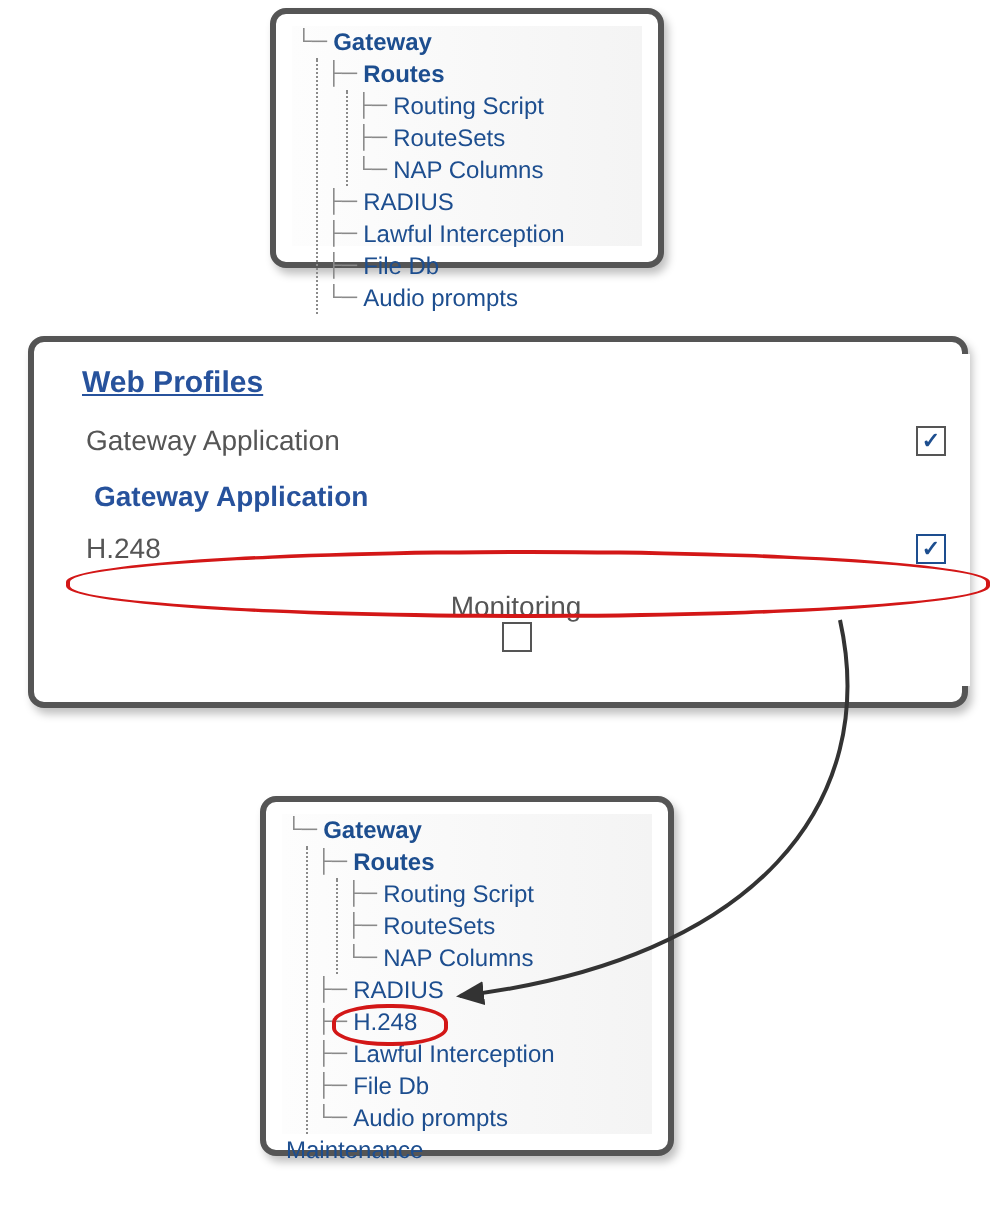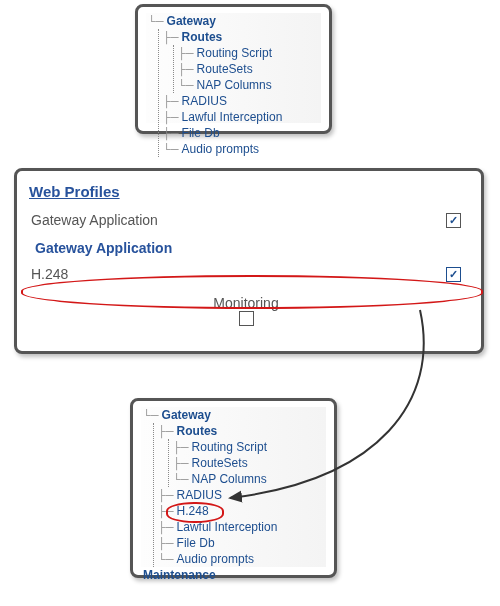--- a/index.html
+++ b/index.html
@@ -44,21 +44,21 @@
     align-items: center;
     gap: 3px;
     white-space: nowrap;
   }
   .dash {
     color: #8a8a8a;
     font-size: 11px;
   }
   .bold { font-weight: bold; text-align: right; }
   .blue { color: #1d4e8f; }
-  .maint { color: #1d4e8f; font-weight: bold; }
+  .maint { color: #1d4e8f; font-weight: normal; }
   .red-oval {
     position: absolute;
     border: 2px solid #d31717;
     border-radius: 50%/50%;
     pointer-events: none;
   }
   
   .wp-heading {
     color: #27529c;
     font-weight: bold;
@@ -150,21 +150,21 @@
         <div class="tree-row">
             <span class="dash">└─</span>
             <span>Audio prompts</span>
           </div>
       </div>
     </div>
   </div>
 </div>
 
 <div class="panel" style="left:14px; top:168px; width:470px; height:186px;">
-  <div class="panel-inner" style="background:#fff;">
+  <div class="panel-inner" style="background:#fff;margin-left:12px;">
     <div class="wp-heading">Web Profiles</div>
     <div class="wp-row">
       <span>Gateway Application</span>
       <span class="cb checked"></span>
     </div>
     <div class="wp-sub">Gateway Application</div>
     <div class="wp-row" style="position:relative;">
       <span>H.248</span>
       <span class="cb checked" style="color:#1d4e8f; border-color:#1d4e8f;"></span>
     </div>

